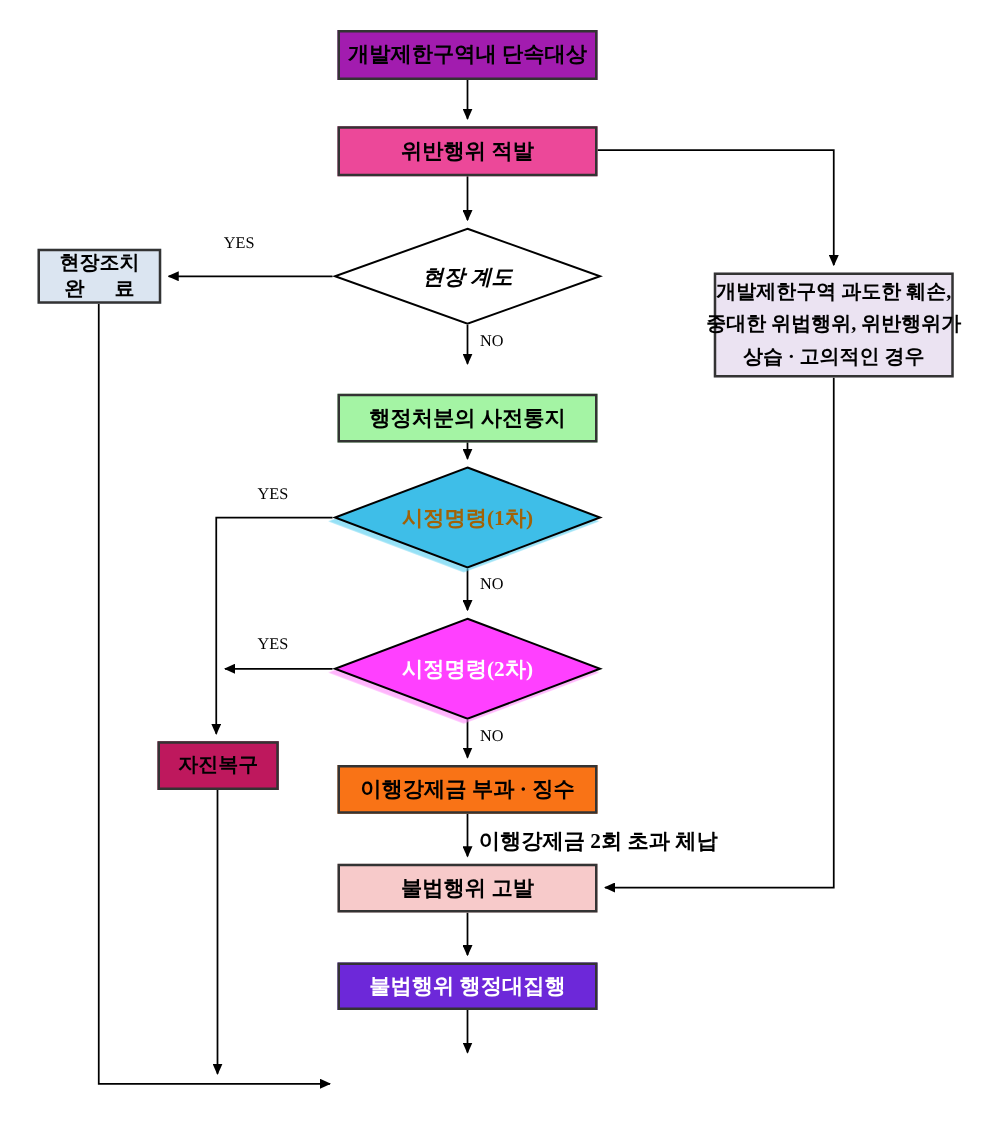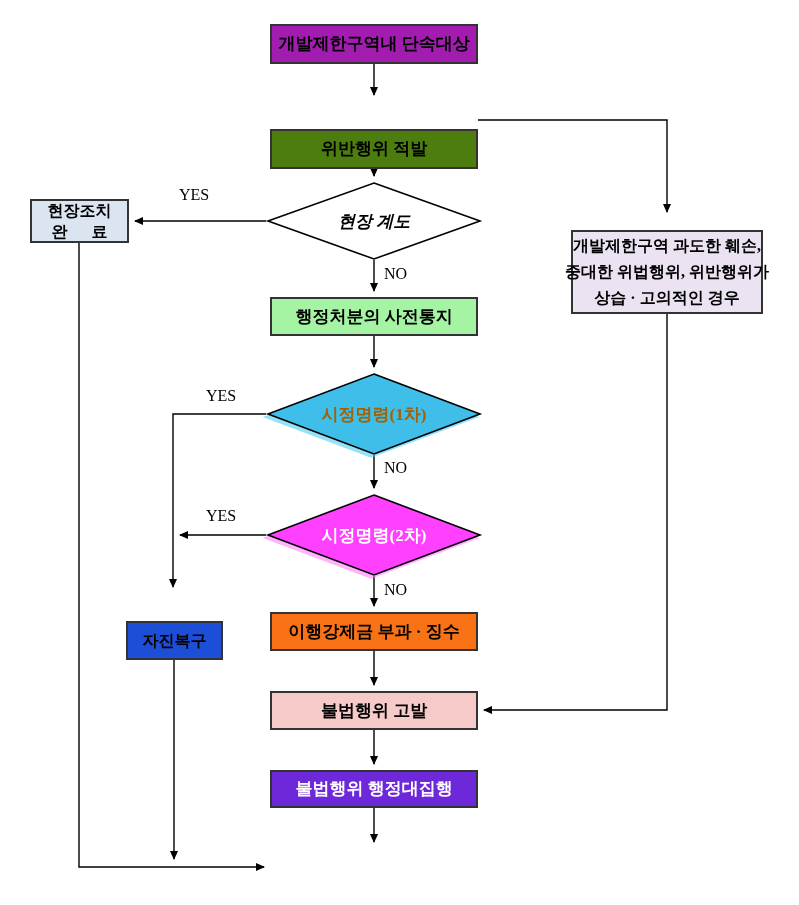--- a/index.html
+++ b/index.html
@@ -16,25 +16,25 @@
   .diamond{position:absolute;}
   .diamond svg{position:absolute;left:0;top:0;overflow:visible;}
   .diamond .dlabel{
     position:absolute;left:0;top:0;right:0;bottom:0;
     display:flex;align-items:center;justify-content:center;
     font-size:17px;font-weight:bold;color:#000;
   }
   .diamond.shadow-cyan svg{filter:drop-shadow(-3px 3px 0 rgba(80,205,240,0.6));}
   .diamond.shadow-magenta svg{filter:drop-shadow(-3px 3px 0 rgba(255,120,250,0.55));}
   .edge-label{
-    position:absolute;font-size:16px;font-weight:normal;color:#000;
+    position:absolute;font-size:13px;font-weight:normal;color:#000;
     white-space:nowrap;
   }
   .edge-label.ko{font-weight:bold;font-size:17px;}
-  .severe-box{font-size:16px;line-height:26px;padding:2px 2px;margin-top:12px;}
+  .severe-box{font-size:16px;line-height:26px;padding:2px 2px;}
 </style>
 </head>
 <body>
 
 <div id="stage">
 
   <svg id="wires" viewBox="0 0 799 905">
     <defs>
       <marker id="arr" markerWidth="9" markerHeight="8" refX="8" refY="4" orient="auto" markerUnits="userSpaceOnUse">
         <path d="M0,0 L9,4 L0,8 Z" fill="#000"></path>
@@ -57,21 +57,21 @@
       <path d="M266,535 L180,535" marker-end="url(#arr)"></path>
       <path d="M79,243 L79,867 L264,867" marker-end="url(#arr)"></path>
       <path d="M174,632 L174,859" marker-end="url(#arr)"></path>
     </g>
   </svg>
 
   <div class="node" style="left: 270px; top: 24px; width: 208px; height: 40px; background-color: #a21caf; color: rgb(0, 0, 0);">
     <span>개발제한구역내 단속대상</span>
   </div>
 
-  <div class="node" style="left: 270px; top: 101px; width: 208px; height: 40px; background-color: #4d7c0f; color: rgb(0, 0, 0); margin-top: 28px;">
+  <div class="node" style="left: 270px; top: 101px; width: 208px; height: 40px; background-color: #ec4899; color: rgb(0, 0, 0);">
     <span>위반행위 적발</span>
   </div>
 
   <div class="diamond" style="left:266px;top:182px;width:216px;height:78px;font-style:italic;">
     <svg width="216" height="78" viewBox="0 0 216 78">
       <polygon points="108,1 214,39 108,77 2,39" stroke="#000" stroke-width="1.6" fill="#FFFFFF"></polygon>
     </svg>
     <div class="dlabel" style="color: rgb(0, 0, 0);">
         <span>현장 계도</span>
       </div>
@@ -81,21 +81,21 @@
     <span class="ln">현장조치</span>
     <span class="ln">완      료</span>
   </div>
 
   <div class="node multiline severe-box" style="left: 571px; top: 218px; width: 192px; height: 84px; line-height: 26px; background-color: rgb(235, 227, 242); color: rgb(0, 0, 0);">
     <span class="ln">개발제한구역 과도한 훼손,</span>
     <span class="ln">중대한 위법행위, 위반행위가</span>
     <span class="ln">상습 · 고의적인 경우</span>
   </div>
 
-  <div class="node" style="left: 270px; top: 297px; width: 208px; height: 39px; background-color: rgb(164, 244, 164); color: rgb(0, 0, 0);">
+  <div class="node" style="left: 270px; top: 315px; width: 208px; height: 39px; background-color: rgb(164, 244, 164); color: rgb(0, 0, 0);">
     <span>행정처분의 사전통지</span>
   </div>
 
   <div class="diamond shadow-cyan" style="left:266px;top:373px;width:216px;height:82px;">
     <svg width="216" height="82" viewBox="0 0 216 82">
       <polygon points="108,1 214,41 108,81 2,41" stroke="#000" stroke-width="1.6" fill="#3EBEE8"></polygon>
     </svg>
     <div class="dlabel" style="color: #a16207;">
         <span>시정명령(1차)</span>
       </div>
@@ -103,21 +103,21 @@
 
   <div class="diamond shadow-magenta" style="left:266px;top:494px;width:216px;height:82px;">
     <svg width="216" height="82" viewBox="0 0 216 82">
       <polygon points="108,1 214,41 108,81 2,41" stroke="#000" stroke-width="1.6" fill="#FF40FF"></polygon>
     </svg>
     <div class="dlabel" style="color: rgb(255, 255, 255);">
         <span>시정명령(2차)</span>
       </div>
   </div>
 
-  <div class="node" style="left: 126px; top: 593px; width: 97px; height: 39px; font-size: 16px; background-color: #1d4ed8; color: rgb(0, 0, 0); margin-top: 28px;">
+  <div class="node" style="left: 126px; top: 593px; width: 97px; height: 39px; font-size: 16px; background-color: #be185d; color: rgb(0, 0, 0);">
     <span>자진복구</span>
   </div>
 
   <div class="node" style="left: 270px; top: 612px; width: 208px; height: 39px; background-color: #f97316; color: rgb(0, 0, 0);">
     <span>이행강제금 부과 · 징수</span>
   </div>
 
   <div class="node" style="left: 270px; top: 691px; width: 208px; height: 39px; background-color: rgb(247, 202, 202); color: rgb(0, 0, 0);">
     <span>불법행위 고발</span>
   </div>
@@ -126,14 +126,15 @@
     <span>불법행위 행정대집행</span>
   </div>
 
 
   <div class="edge-label" style="left:179px;top:186px;">YES</div>
   <div class="edge-label" style="left:384px;top:265px;">NO</div>
   <div class="edge-label" style="left:206px;top:387px;">YES</div>
   <div class="edge-label" style="left:384px;top:459px;">NO</div>
   <div class="edge-label" style="left:206px;top:507px;">YES</div>
   <div class="edge-label" style="left:384px;top:581px;">NO</div>
+  <div class="edge-label ko" style="left:383px;top:661px;">이행강제금 2회 초과 체납</div>
 
 </div>
 
 </body></html>

